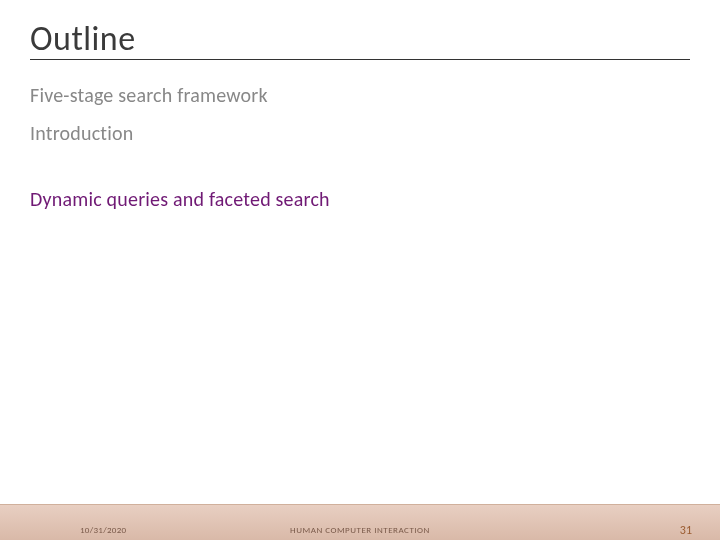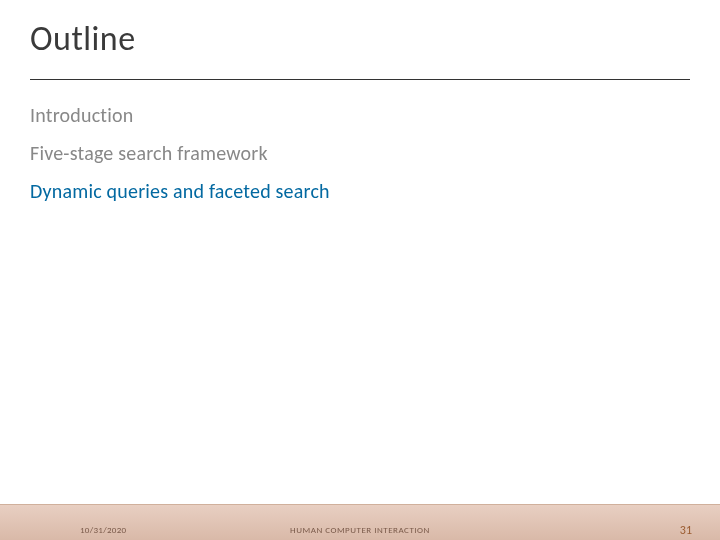--- a/index.html
+++ b/index.html
@@ -18,38 +18,39 @@
     .slide {
       width: 100%;
       height: 100%;
       padding: 18px 30px 0 30px;
       position: relative;
     }
     .title {
       font-size: 34px;
       font-weight: 400;
       color: #3a3a3a;
-      padding-bottom: 20px;
+      padding-bottom: 0;
       border-bottom: 1.5px solid #333;
       margin-bottom: 16px;
       letter-spacing: 0.5px;
     }
     .outline-list {
       list-style: none;
       padding: 0;
     }
     .outline-list li {
       font-size: 20px;
       color: #888;
       padding: 7px 0;
       font-weight: 400;
       letter-spacing: 0.2px;
     }
     .outline-list li.active {
-      color: #0369a1;
+      color: #701a75;
+      margin-top: 28px;
     }
     .footer-top-line {
       position: absolute;
       bottom: 24px;
       left: 0;
       width: 720px;
       height: 3px;
       background: #b94e1a;
     }
     .footer-bar {
@@ -87,22 +88,22 @@
       color: #9a5a2f;
       font-weight: 400;
     }
   </style>
 </head>
 <body>
 
 <div class="slide">
   <h1 class="title">Outline</h1>
   <ul class="outline-list">
+    <li>Five-stage search framework</li>
     <li>Introduction</li>
-    <li>Five-stage search framework</li>
     <li class="active">Dynamic queries and faceted search</li>
   </ul>
 </div>
 
 <div class="footer-top-line"></div>
 <div class="footer-bar">
   <span class="footer-date">10/31/2020</span>
   <span class="footer-center">HUMAN COMPUTER INTERACTION</span>
   <span class="footer-page">31</span>
 </div>

